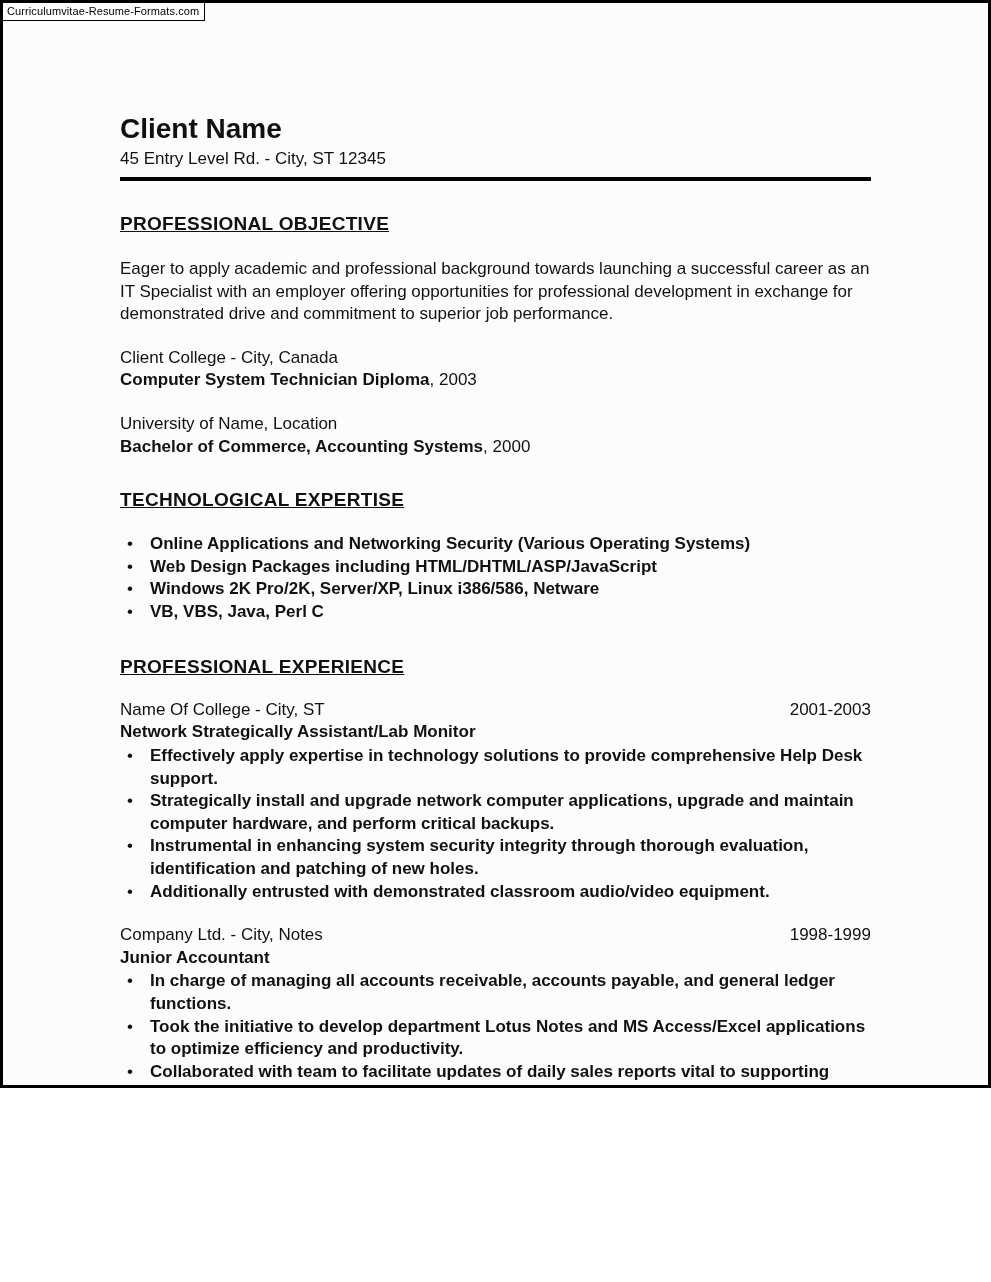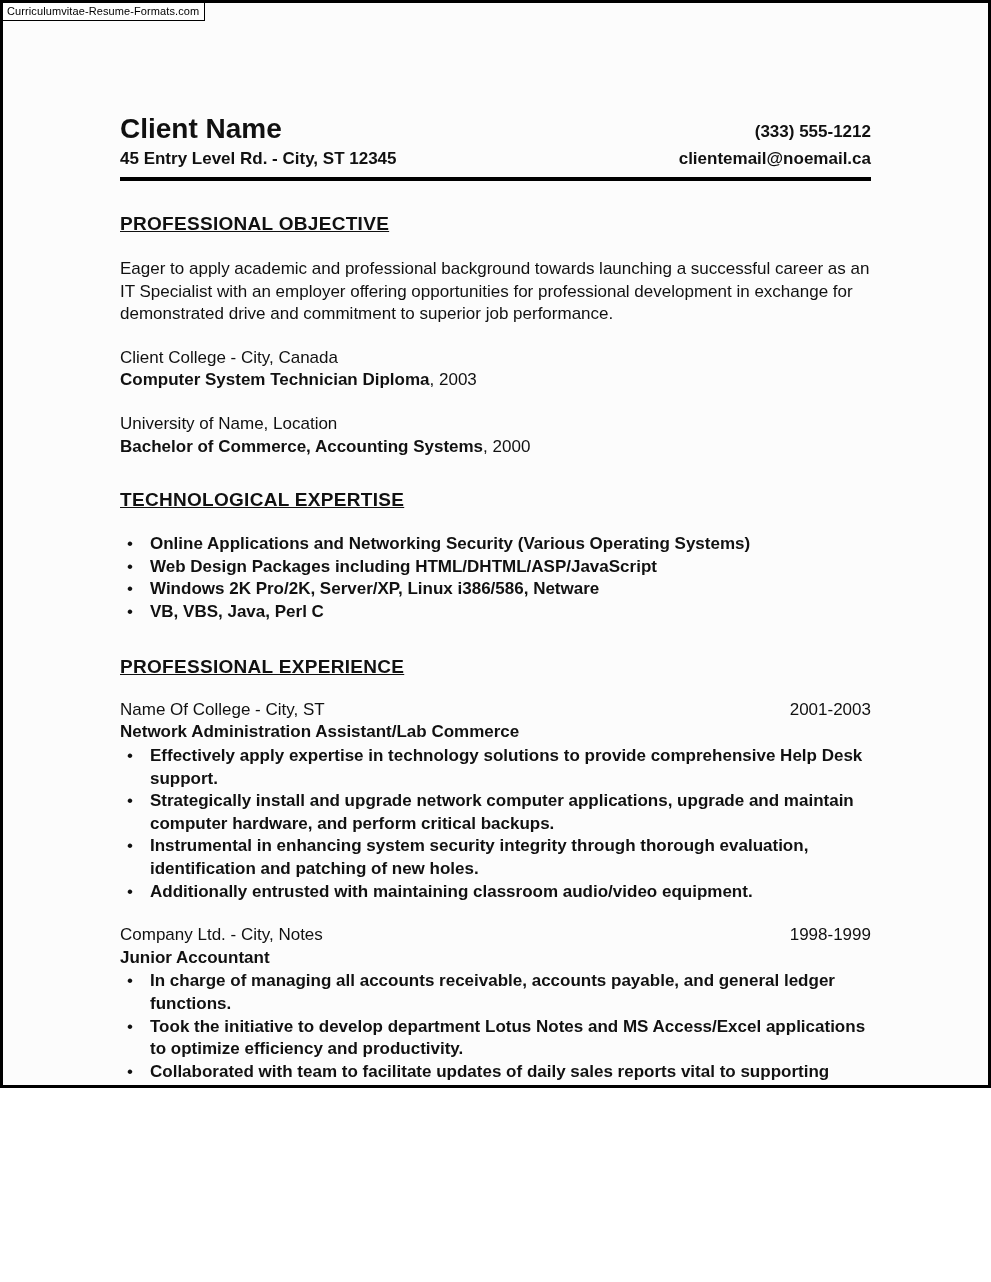--- a/index.html
+++ b/index.html
@@ -43,21 +43,21 @@
     padding-bottom: 8px;
   }
   .header-left .name {
     font-size: 28px;
     font-weight: bold;
     line-height: 1.0;
     margin-bottom: 6px;
   }
   .header-left .address {
     font-size: 17px;
-    font-weight: bold;
+    font-weight: normal;
   }
   .header-right {
     text-align: right;
   }
   .header-right .phone {
     font-size: 17px;
     font-weight: bold;
     margin-bottom: 7px;
   }
   .header-right .email {
@@ -128,24 +128,20 @@
 
   <div class="watermark">Curriculumvitae-Resume-Formats.com</div>
 
   <div class="content">
 
     <div class="header-block">
       <div class="header-left">
         <div class="name">Client Name</div>
         <div class="address">45 Entry Level Rd. - City, ST 12345</div>
       </div>
-      <div class="header-right">
-        <div class="phone">(333) 555-1212</div>
-        <div class="email">clientemail@noemail.ca</div>
-      </div>
     </div>
 
     <div class="section-heading objective-heading">PROFESSIONAL OBJECTIVE</div>
     <div class="objective-text">Eager to apply academic and professional background towards launching a successful career as an IT Specialist with an employer offering opportunities for professional development in exchange for demonstrated drive and commitment to superior job performance.</div>
 
 
     <div class="edu-entry">
       <div class="edu-school">Client College - City, Canada</div>
       <div class="edu-degree-line">
         <span class="edu-degree">Computer System Technician Diploma</span><span>, 2003</span>
@@ -179,37 +175,37 @@
       </div>
     </div>
 
     <div class="section-heading experience-heading">PROFESSIONAL EXPERIENCE</div>
 
     <div class="job">
       <div class="job-header">
         <span>Name Of College - City, ST</span>
         <span>2001-2003</span>
       </div>
-      <div class="job-title">Network Administration Assistant/Lab Commerce</div>
+      <div class="job-title">Network Strategically Assistant/Lab Monitor</div>
       <div class="bullet-list">
         <div class="bullet-item">
           <span class="dot">•</span>
           <span class="bullet-text">Effectively apply expertise in technology solutions to provide comprehensive Help Desk support.</span>
         </div>
         <div class="bullet-item">
           <span class="dot">•</span>
           <span class="bullet-text">Strategically install and upgrade network computer applications, upgrade and maintain computer hardware, and perform critical backups.</span>
         </div>
         <div class="bullet-item">
           <span class="dot">•</span>
           <span class="bullet-text">Instrumental in enhancing system security integrity through thorough evaluation, identification and patching of new holes.</span>
         </div>
         <div class="bullet-item">
           <span class="dot">•</span>
-          <span class="bullet-text">Additionally entrusted with maintaining classroom audio/video equipment.</span>
+          <span class="bullet-text">Additionally entrusted with demonstrated classroom audio/video equipment.</span>
         </div>
       </div>
     </div>
 
     <div class="job">
       <div class="job-header">
         <span>Company Ltd. - City, Notes</span>
         <span>1998-1999</span>
       </div>
       <div class="job-title">Junior Accountant</div>

